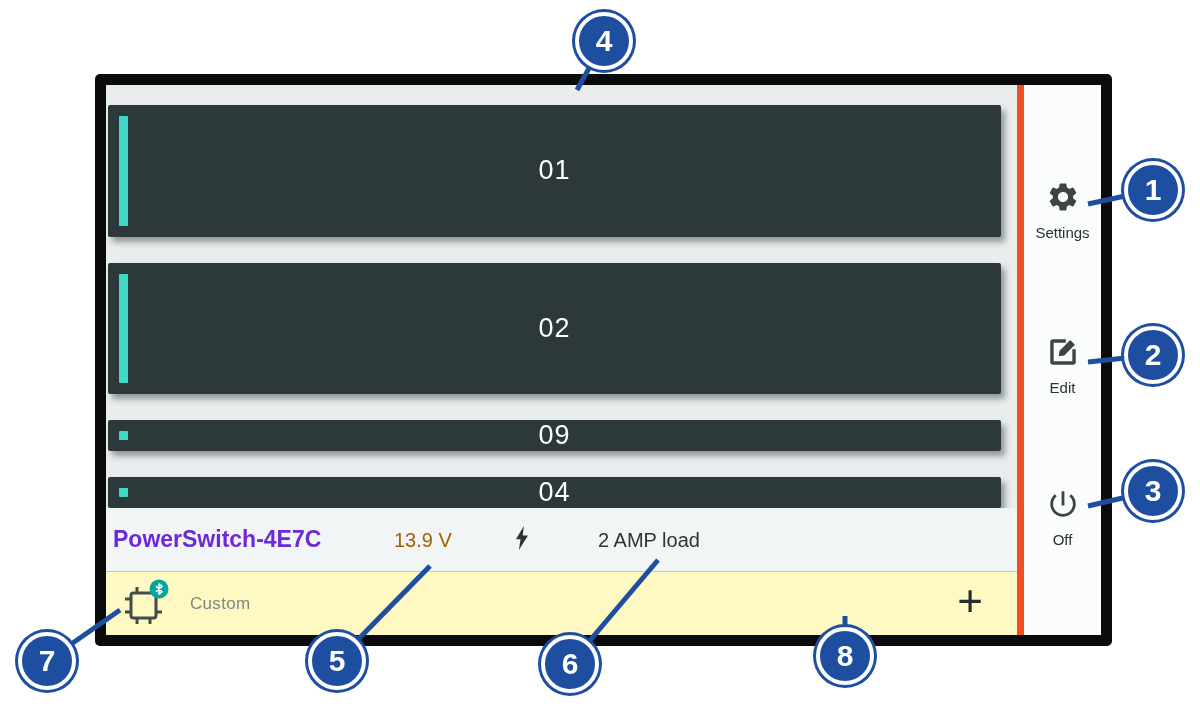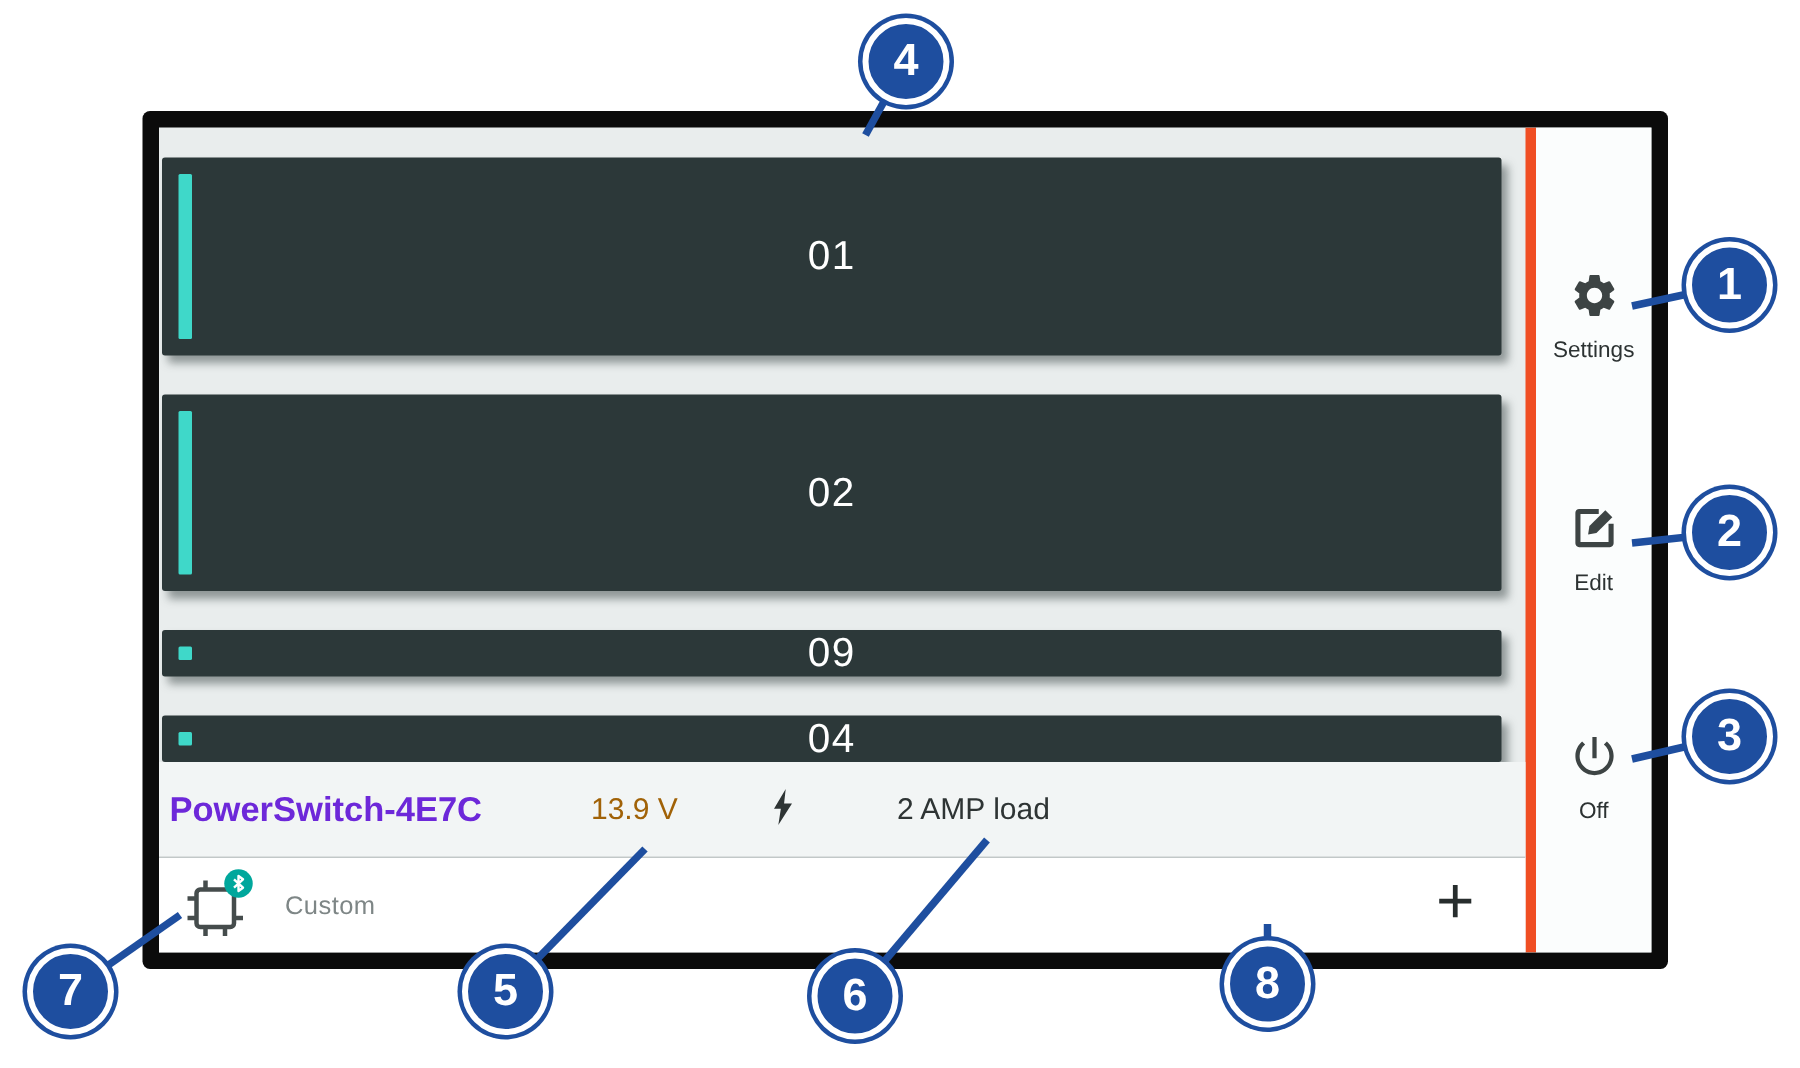--- a/index.html
+++ b/index.html
@@ -25,21 +25,21 @@
   .sw-label{color:#ffffff;font-size:27px;letter-spacing:1px;}
 
   
   .status-row{position:relative;height:63px;background:#f2f5f5;}
   .dev-name{position:absolute;left:7px;top:18px;font-size:23px;font-weight:bold;color:#6d28d9;}
   .voltage{position:absolute;left:288px;top:21px;font-size:20px;color:#a16207;}
   .bolt{position:absolute;left:408px;top:18px;}
   .load{position:absolute;left:492px;top:21px;font-size:20px;color:#2e3434;}
 
   
-  .tab-bar{position:relative;flex:1;background:#ffffff;border-top:1px solid #c2c8c8;}
+  .tab-bar{position:relative;flex:1;background:#fef9c3;border-top:1px solid #c2c8c8;}
   .chip{position:absolute;left:12px;top:5px;cursor:pointer;}
   .tab-label{position:absolute;left:84px;top:22px;font-size:17px;color:#7e8686;
              letter-spacing:.3px;cursor:pointer;}
   .add{position:absolute;right:34px;top:4px;font-size:44px;font-weight:200;
        color:#272d2d;line-height:50px;cursor:pointer;}
 
   
   .orange-div{width:7px;background:#f04e23;}
   .side{position:relative;width:77px;background:#fbfdfd;}
   .side-item{position:absolute;left:0;width:100%;display:flex;flex-direction:column;

